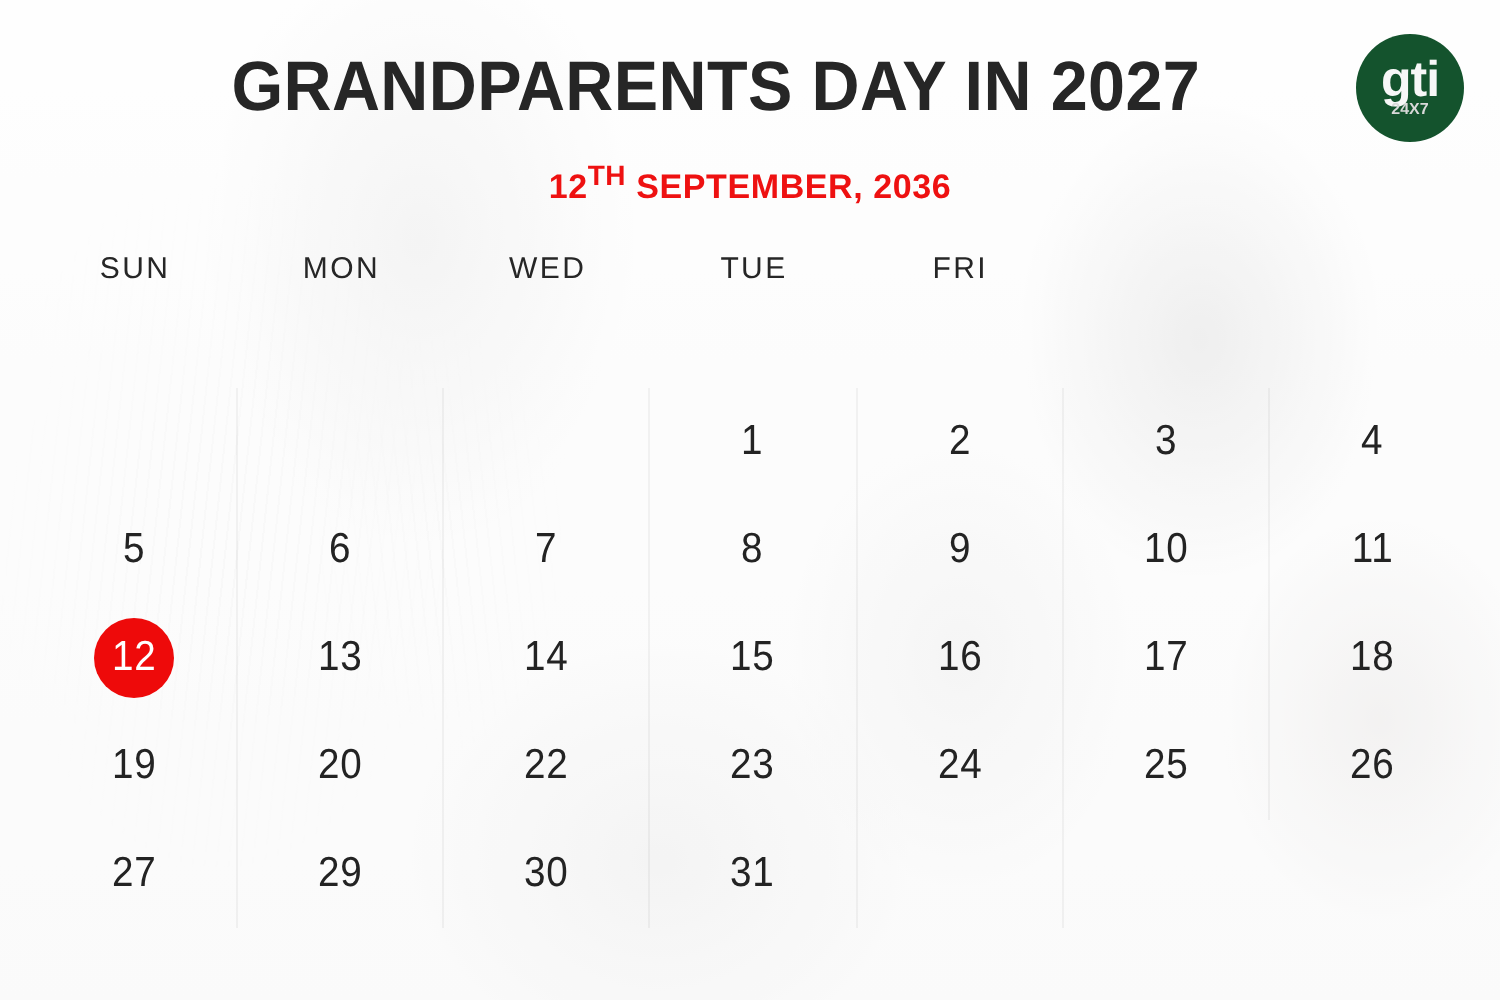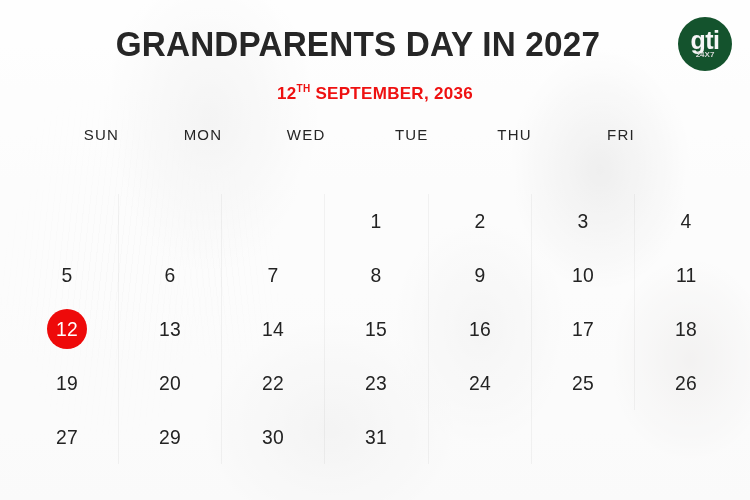--- a/index.html
+++ b/index.html
@@ -101,21 +101,21 @@
     width: 750px;
     text-align: center;
     font-family: "Liberation Sans", sans-serif;
     font-weight: bold;
     font-size: 17px;
     letter-spacing: 0.3px;
     color: #ee1111;
     white-space: nowrap;
   }
   .subtitle sup {
-    font-size: 10px;
+    font-size: 14px;
     vertical-align: super;
     line-height: 0;
   }
 
   
   .logo {
     position: absolute;
     right: 18px; top: 17px;
     width: 54px; height: 54px;
     border-radius: 50%;
@@ -149,21 +149,21 @@
     left: 16px; top: 126px;
     width: 722px;
     z-index: 3;
   }
   .dow-row {
     display: grid;
     grid-template-columns: repeat(7, 1fr);
     height: 34px;
   }
   .dow {
-    text-align: right;
+    text-align: center;
     font-family: "Liberation Sans", sans-serif;
     font-size: 15px;
     font-weight: normal;
     letter-spacing: 1.2px;
     color: #262626;
   }
   .grid {
     display: grid;
     grid-template-columns: repeat(7, 1fr);
     grid-auto-rows: 54px;
@@ -221,21 +221,20 @@
     <div class="logo-text">gti</div>
     <div class="logo-sub">24X7</div>
   </div>
 
   <div class="calendar">
     <div class="dow-row" id="dow-row">
         <div class="dow">SUN</div>
         <div class="dow">MON</div>
         <div class="dow">WED</div>
         <div class="dow">TUE</div>
-        <div class="dow">THU</div>
         <div class="dow">FRI</div>
       </div>
     <div class="grid" id="grid">
         <div class="cell empty"></div>
         <div class="cell empty"></div>
         <div class="cell empty"></div>
         <div class="cell">
           <span class="daynum">1</span>
         </div>
         <div class="cell">

